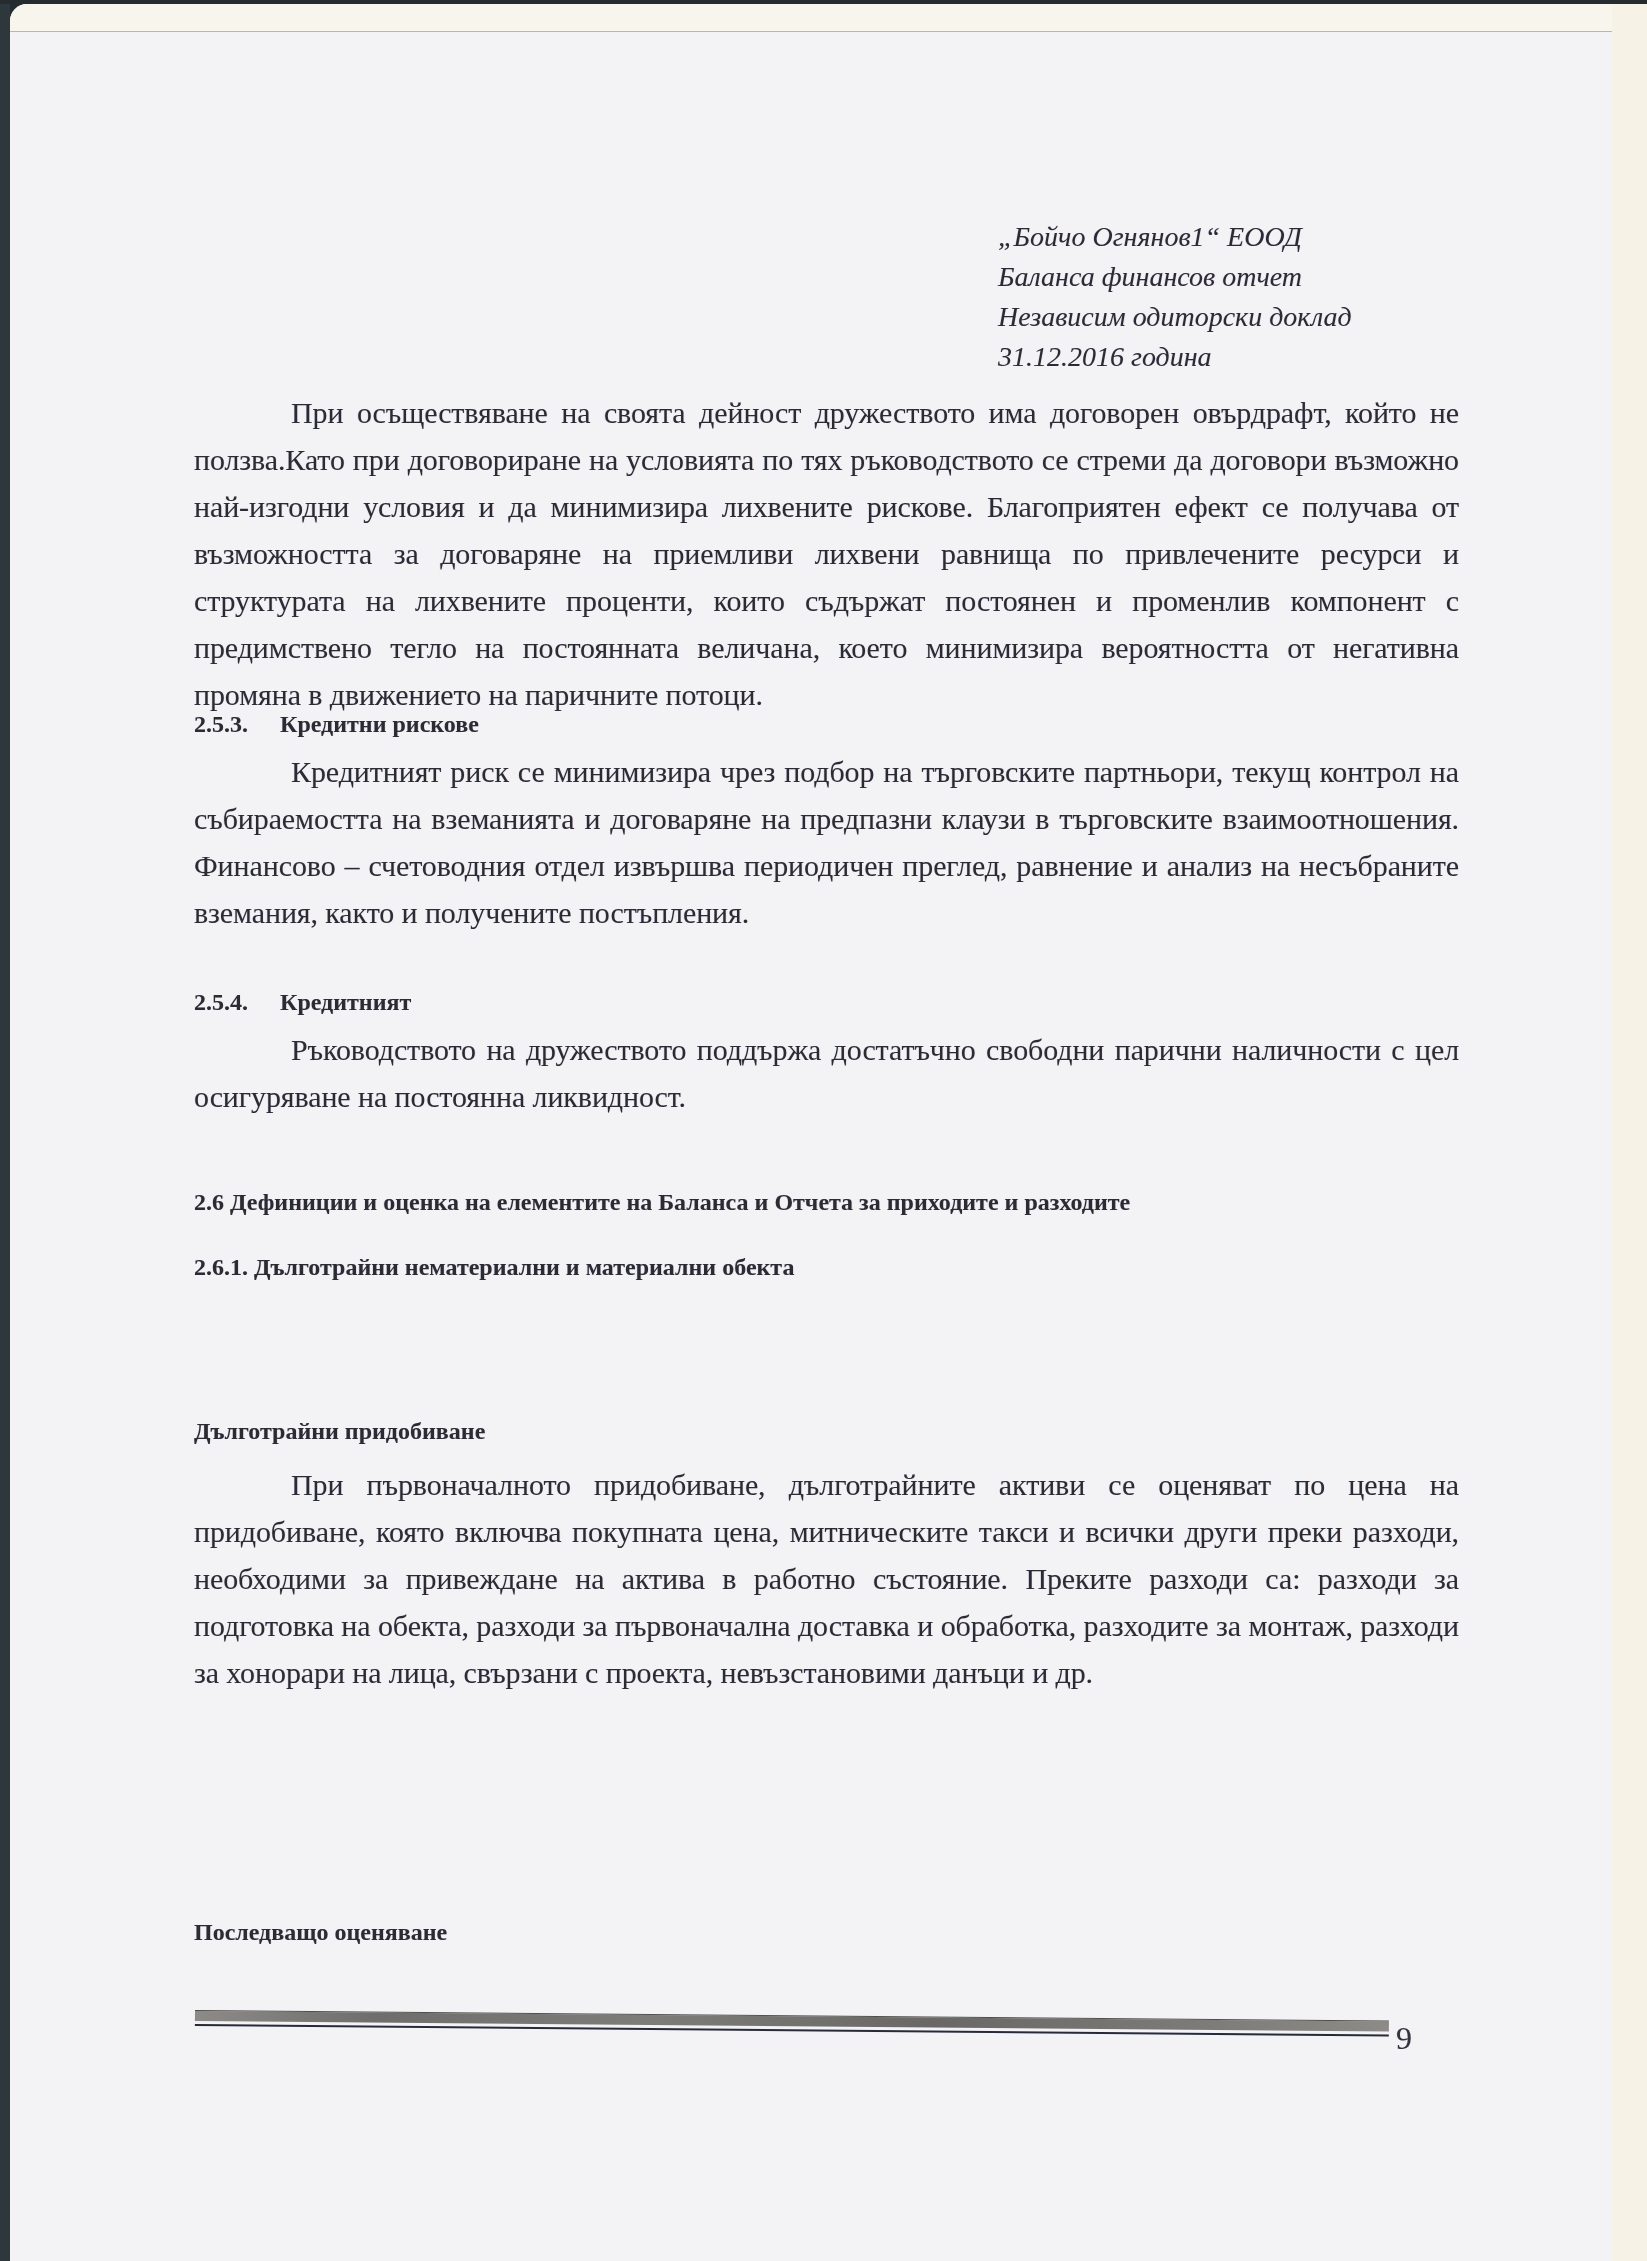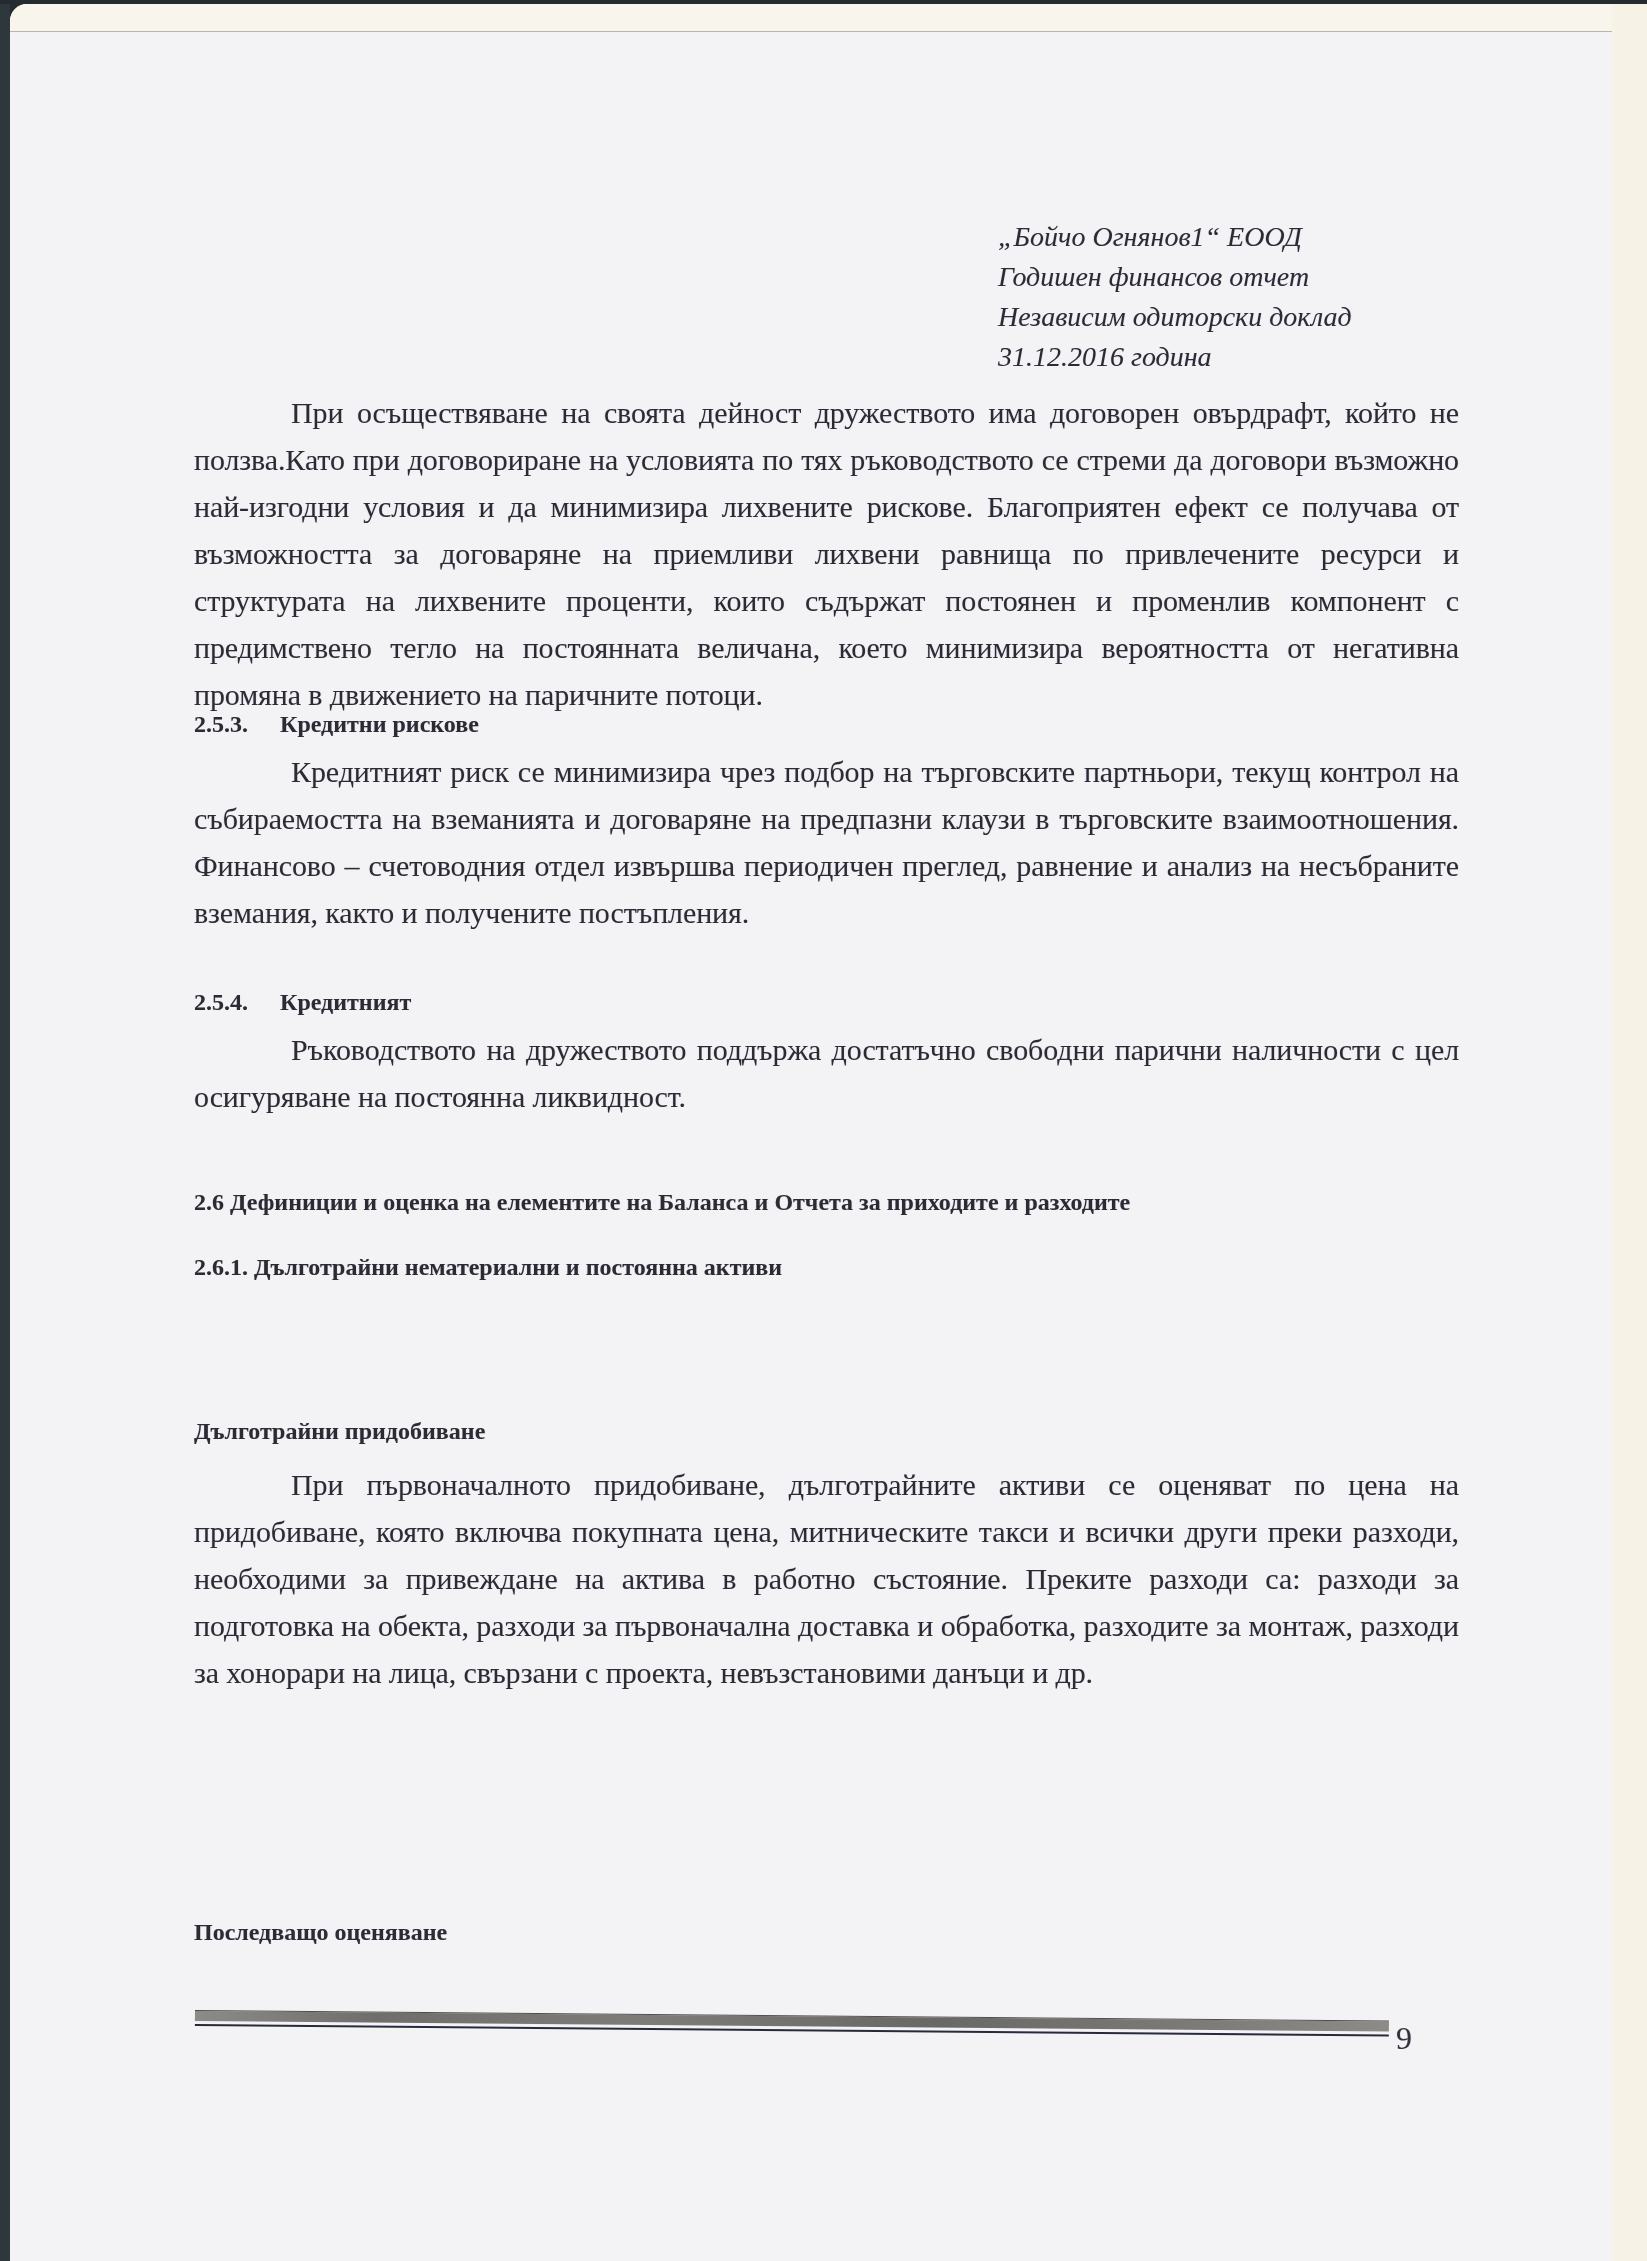--- a/index.html
+++ b/index.html
@@ -68,40 +68,40 @@
 
   <div class="sheet">
     <div class="sheet-topband"></div>
   </div>
 
   <div class="edge-left"></div>
   <div class="edge-top"></div>
 
   <div class="abs hdr ink" style="left:998px;top:217px;">
     <div>„Бойчо Огнянов1“ ЕООД</div>
-    <div>Годишен финансов отчет</div>
+    <div>Баланса финансов отчет</div>
     <div>Независим одиторски доклад</div>
     <div>31.12.2016 година</div>
   </div>
 
   <div class="abs body-text indent ink" style="left:194px;top:389px;width:1265px;">При осъществяване на своята дейност дружеството има договорен овърдрафт, който не ползва.Като при договориране на условията по тях ръководството се стреми да договори възможно най-изгодни условия и да минимизира лихвените рискове.  Благоприятен ефект се получава от възможността за договаряне на приемливи лихвени равнища по привлечените ресурси и структурата на лихвените проценти, които съдържат постоянен и променлив компонент с предимствено тегло на постоянната величана, което минимизира вероятността от негативна промяна в движението на паричните потоци.</div>
 
   <div class="abs heading ink" style="left:194px;top:709px;">
     <span class="hnum">2.5.3.</span><span>Кредитни рискове</span>
   </div>
   <div class="abs body-text indent ink" style="left:194px;top:748px;width:1265px;">Кредитният риск се минимизира чрез подбор на търговските партньори, текущ контрол на събираемостта на вземанията и договаряне на предпазни клаузи в търговските взаимоотношения. Финансово – счетоводния отдел извършва периодичен преглед, равнение и анализ на несъбраните вземания, както и получените постъпления.</div>
 
   <div class="abs heading ink" style="left:194px;top:987px;">
     <span class="hnum">2.5.4.</span><span>Кредитният</span>
   </div>
   <div class="abs body-text indent ink" style="left:194px;top:1026px;width:1265px;">Ръководството на дружеството поддържа достатъчно свободни парични наличности с цел осигуряване на постоянна ликвидност.</div>
 
   <div class="abs heading ink" style="left:194px;top:1187px;">2.6 Дефиниции и оценка на елементите на Баланса и Отчета за приходите и разходите</div>
 
-  <div class="abs heading ink" style="left:194px;top:1252px;">2.6.1. Дълготрайни нематериални и постоянна активи</div>
+  <div class="abs heading ink" style="left:194px;top:1252px;">2.6.1. Дълготрайни нематериални и материални обекта</div>
 
   <div class="abs heading ink" style="left:194px;top:1416px;">Дълготрайни придобиване</div>
   <div class="abs body-text indent ink" style="left:194px;top:1461px;width:1265px;">При първоначалното придобиване, дълготрайните активи се оценяват по цена на придобиване, която включва покупната цена, митническите такси и всички други преки разходи, необходими за привеждане на актива в работно състояние. Преките разходи са: разходи за подготовка на обекта, разходи за първоначална доставка и обработка, разходите за монтаж, разходи за хонорари на лица, свързани с проекта, невъзстановими данъци и др.</div>
 
   <div class="abs heading ink" style="left:194px;top:1917px;">Последващо оценяване</div>
 
   <div class="footer-rule">
     <div class="rule-band"></div>
     <div class="rule-line"></div>
   </div>

